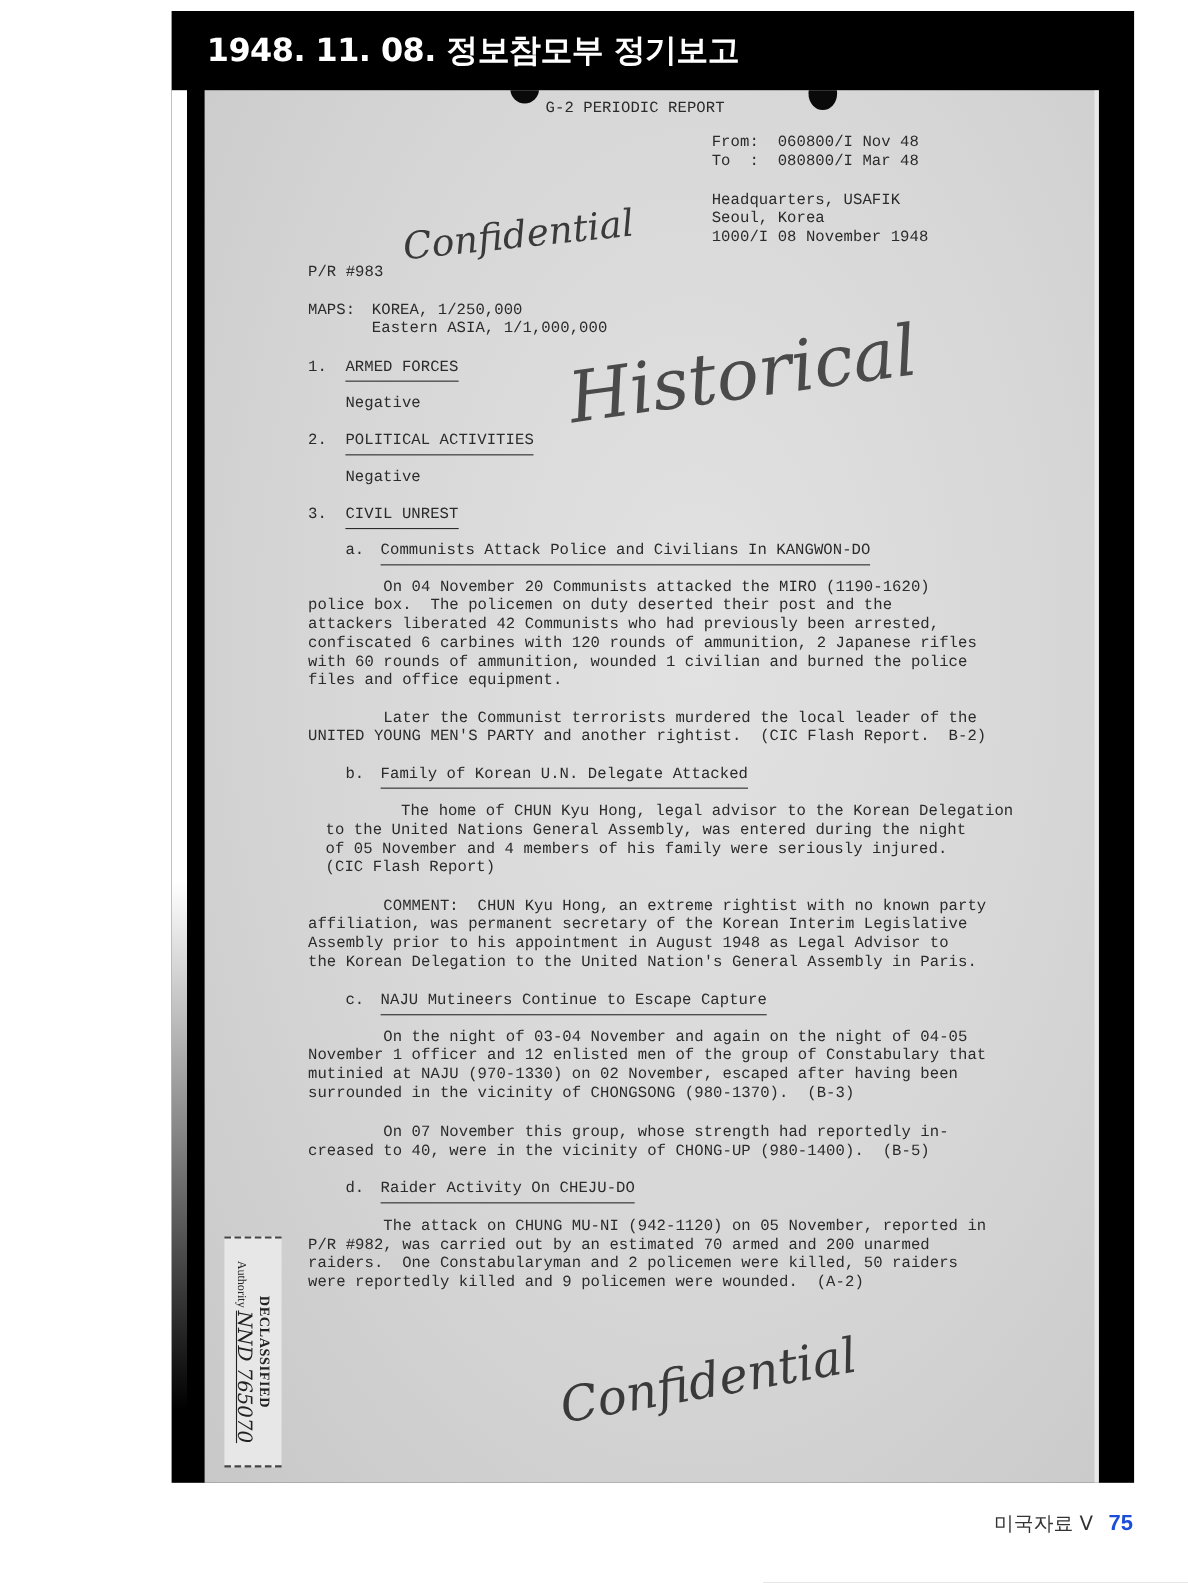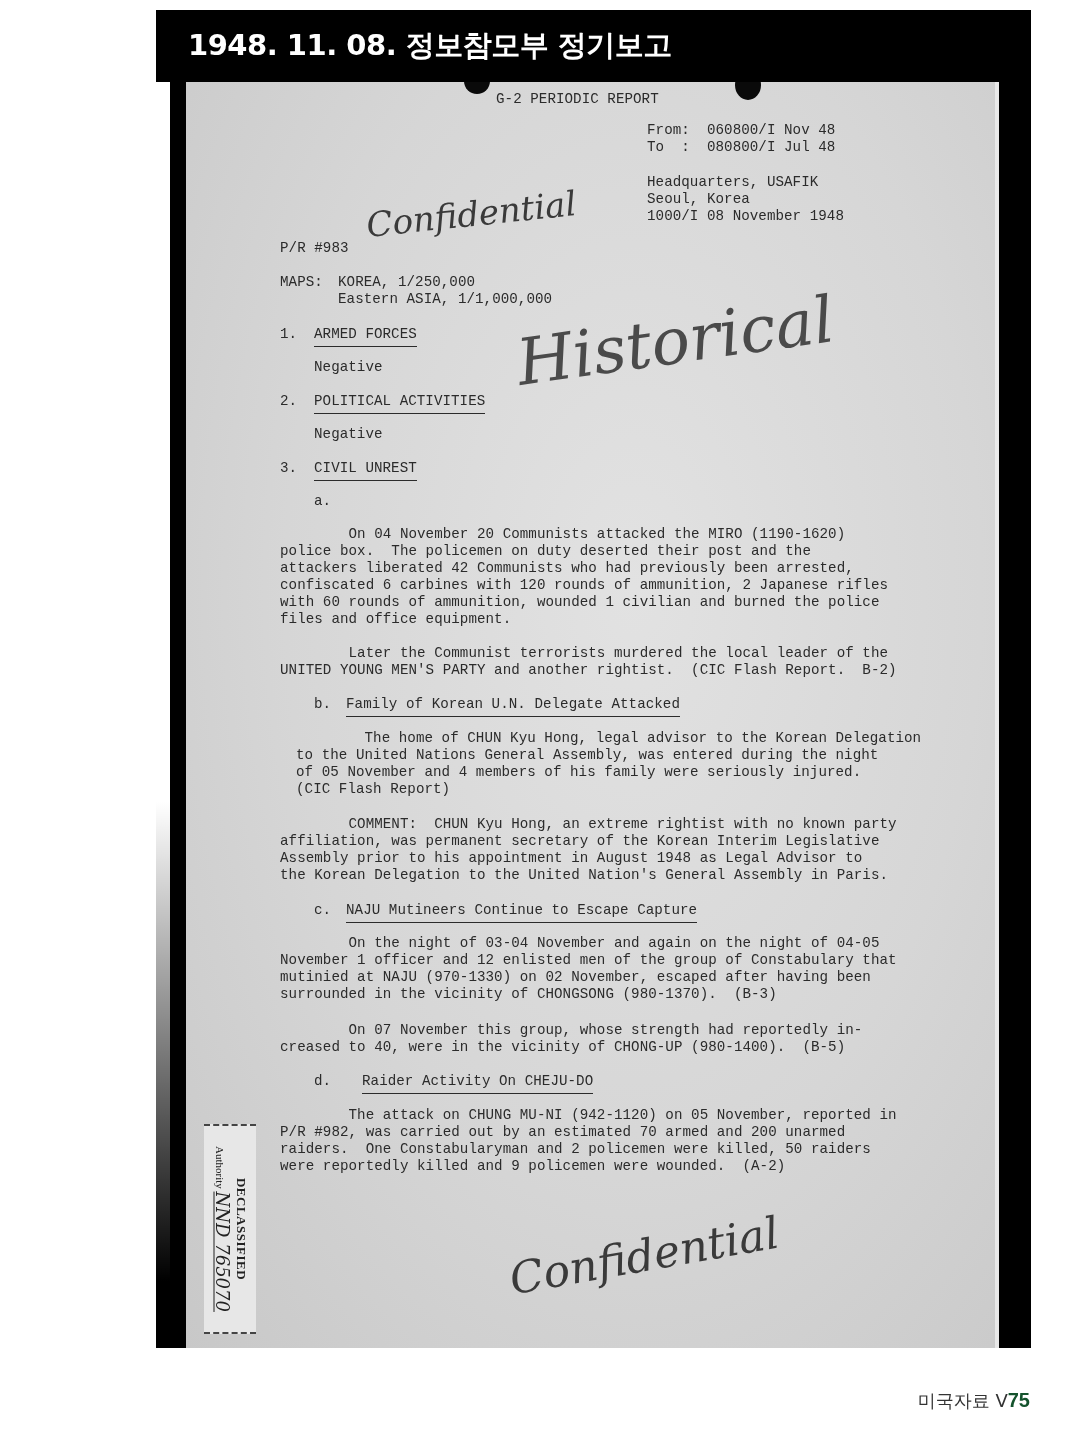--- a/index.html
+++ b/index.html
@@ -46,45 +46,45 @@
     border-top: 2px dashed #444; border-bottom: 2px dashed #444;
   }
   .declass-inner {
     position: absolute; left: 50%; top: 50%; transform: translate(-50%,-50%) rotate(90deg);
     width: 200px; text-align: center; font-family: "Liberation Serif", serif; color: #222;
   }
   .declass-line1 { font-size: 13px; font-weight: bold; letter-spacing: 0.5px; display: block; }
   .declass-line2 { font-size: 11px; display: block; }
   .declass-line2 .nnd { font-family: "DejaVu Serif", serif; font-style: italic; font-size: 18px; text-decoration: underline; }
   .footer {
-    position: absolute; right: 50px; top: 1373px; display: flex; align-items: baseline; 
+    position: absolute; right: 50px; top: 1373px; display: flex; align-items: baseline; gap: 14px;
     color: #444;
     justify-content: flex-end;
   }
   .footer-label { font-size: 18px; font-family: "DejaVu Sans", sans-serif; color: #333; }
-  .footer-page { font-size: 20px; font-weight: bold; color: #14532d; font-family: "Liberation Sans", sans-serif; margin-top: 16px; }
+  .footer-page { font-size: 20px; font-weight: bold; color: #1d4ed8; font-family: "Liberation Sans", sans-serif; }
 </style>
 </head>
 <body>
 
 <div class="frame"></div>
 <div class="white-notch"></div>
 
 <div class="title-bar">
   <span class="title-text">1948. 11. 08. 정보참모부 정기보고</span>
 </div>
 
 <div class="paper">
   <div class="punch" style="left:278px; top:-14px;"></div>
   <div class="punch" style="left:549px; top:-12px; height:30px;"></div>
 
   <div class="tw" style="left:310px; top:9px;">G-2 PERIODIC REPORT</div>
 
   <div class="tw" style="left:461px; top:40px;">From:  060800/I Nov 48</div>
-  <div class="tw" style="left:461px; top:57px;">To  :  080800/I Jul 48</div>
+  <div class="tw" style="left:461px; top:57px;">To  :  080800/I Mar 48</div>
 
   <div class="tw" style="left:461px; top:92px;">Headquarters, USAFIK</div>
   <div class="tw" style="left:461px; top:109px;">Seoul, Korea</div>
   <div class="tw" style="left:461px; top:126px;">1000/I 08 November 1948</div>
 
   <div class="hand" style="left:180px; top:112px; font-size:34px; transform:rotate(-6deg);">Confidential</div>
   <div class="tw" style="left:94px; top:158px;">P/R #983</div>
 
   <div class="tw" style="left:94px; top:192px;">MAPS:</div>
   <div class="tw" style="left:152px; top:192px;">KOREA, 1/250,000</div>
@@ -97,20 +97,21 @@
   <div class="tw" style="left:128px; top:277px;">Negative</div>
 
   <div class="tw" style="left:94px; top:311px;">2.</div>
   <div class="tw ul" style="left:128px; top:311px;">POLITICAL ACTIVITIES</div>
   <div class="tw" style="left:128px; top:344px;">Negative</div>
 
   <div class="tw" style="left:94px; top:378px;">3.</div>
   <div class="tw ul" style="left:128px; top:378px;">CIVIL UNREST</div>
 
   <div class="tw" style="left:128px; top:411px;">a.</div>
+  <div class="tw ul" style="left:160px; top:411px;">Communists Attack Police and Civilians In KANGWON-DO</div>
   <div class="tw" style="left:94px; top:444px;">        On 04 November 20 Communists attacked the MIRO (1190-1620)
 police box.  The policemen on duty deserted their post and the
 attackers liberated 42 Communists who had previously been arrested,
 confiscated 6 carbines with 120 rounds of ammunition, 2 Japanese rifles
 with 60 rounds of ammunition, wounded 1 civilian and burned the police
 files and office equipment.</div>
   <div class="tw" style="left:94px; top:563px;">        Later the Communist terrorists murdered the local leader of the
 UNITED YOUNG MEN'S PARTY and another rightist.  (CIC Flash Report.  B-2)</div>
 
   <div class="tw" style="left:128px; top:614px;">b.</div>
@@ -127,21 +128,21 @@
   <div class="tw" style="left:128px; top:820px;">c.</div>
   <div class="tw ul" style="left:160px; top:820px;">NAJU Mutineers Continue to Escape Capture</div>
   <div class="tw" style="left:94px; top:853px;">        On the night of 03-04 November and again on the night of 04-05
 November 1 officer and 12 enlisted men of the group of Constabulary that
 mutinied at NAJU (970-1330) on 02 November, escaped after having been
 surrounded in the vicinity of CHONGSONG (980-1370).  (B-3)</div>
   <div class="tw" style="left:94px; top:940px;">        On 07 November this group, whose strength had reportedly in-
 creased to 40, were in the vicinity of CHONG-UP (980-1400).  (B-5)</div>
 
   <div class="tw" style="left:128px; top:991px;">d.</div>
-  <div class="tw ul" style="left:176px; top:991px;">Raider Activity On CHEJU-DO</div>
+  <div class="tw ul" style="left:160px; top:991px;">Raider Activity On CHEJU-DO</div>
   <div class="tw" style="left:94px; top:1025px;font-family:Liberation Mono, monospace;">        The attack on CHUNG MU-NI (942-1120) on 05 November, reported in
 P/R #982, was carried out by an estimated 70 armed and 200 unarmed
 raiders.  One Constabularyman and 2 policemen were killed, 50 raiders
 were reportedly killed and 9 policemen were wounded.  (A-2)</div>
 
   <div class="hand" style="left:322px; top:1148px; font-size:44px; transform:rotate(-10deg);">Confidential</div>
 
   <div class="declass">
     <div class="declass-inner">
       <span class="declass-line1">DECLASSIFIED</span>

